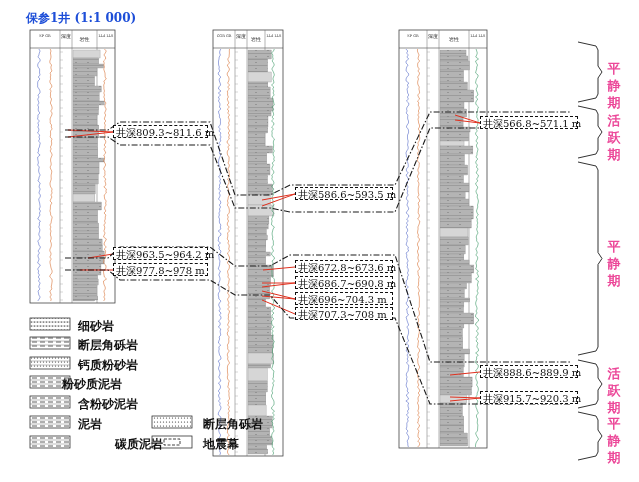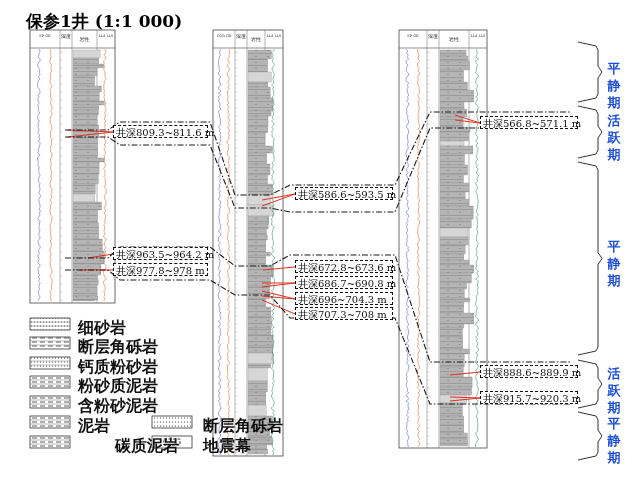--- a/index.html
+++ b/index.html
@@ -1,20 +1,20 @@
 <!DOCTYPE html>
 <html><head>
 <meta charset="utf-8">
 <style>
   html,body{margin:0;padding:0;background:#fff;}
   body{width:639px;height:482px;position:relative;overflow:hidden;font-family:"DejaVu Serif",serif;}
   #stage{position:absolute;left:0;top:0;width:639px;height:482px;}
-  .title{position:absolute;font-family:"DejaVu Serif","Liberation Serif",serif;font-size:17px;color:#000000;white-space:nowrap;font-weight:bold;}
-  .period{position:absolute;font-family:"DejaVu Serif",serif;font-size:13px;font-weight:bold;color:#1d4ed8;line-height:17px;width:14px;text-align:center;}
-  .legend-label{position:absolute;font-family:"DejaVu Serif",serif;font-size:16px;font-weight:bold;color:#111;white-space:nowrap;}
+  .title{position:absolute;font-family:"DejaVu Serif","Liberation Serif",serif;font-size:12px;color:#1d4ed8;white-space:nowrap;font-weight:bold;}
+  .period{position:absolute;font-family:"DejaVu Serif",serif;font-size:13px;font-weight:bold;color:#ec4899;line-height:17px;width:14px;text-align:center;}
+  .legend-label{position:absolute;font-family:"DejaVu Serif",serif;font-size:12px;font-weight:bold;color:#111;white-space:nowrap;}
   svg text{font-family:"DejaVu Serif",serif;}
 </style>
 </head>
 <body>
 
 <div id="stage">
 
   <div class="title" style="left:26px;top:10px;">保参1井 (1:1 000)</div>
 
   <svg id="main-svg" width="639" height="482" style="position:absolute;left:0;top:0;">
@@ -411,19 +411,19 @@
 
   <div class="period" style="left:607px;top:60px;">平静期</div>
   <div class="period" style="left:607px;top:112px;">活跃期</div>
   <div class="period" style="left:607px;top:238px;">平静期</div>
   <div class="period" style="left:607px;top:365px;">活跃期</div>
   <div class="period" style="left:607px;top:415px;">平静期</div>
 
   <div class="legend-label" style="left:78px;top:318px;">细砂岩</div>
   <div class="legend-label" style="left:78px;top:337px;">断层角砾岩</div>
   <div class="legend-label" style="left:78px;top:357px;">钙质粉砂岩</div>
-  <div class="legend-label" style="left:78px;top:376px;font-family:Liberation Mono, monospace;">粉砂质泥岩</div>
+  <div class="legend-label" style="left:62px;top:376px;font-family:Liberation Mono, monospace;">粉砂质泥岩</div>
   <div class="legend-label" style="left:78px;top:396px;text-align:right;">含粉砂泥岩</div>
   <div class="legend-label" style="left:78px;top:416px;">泥岩</div>
   <div class="legend-label" style="left:75px;top:436px;margin-left:40px;">碳质泥岩</div>
   <div class="legend-label" style="left:203px;top:416px;">断层角砾岩</div>
   <div class="legend-label" style="left:203px;top:436px;">地震幕</div>
 </div>
 
 </body></html>

